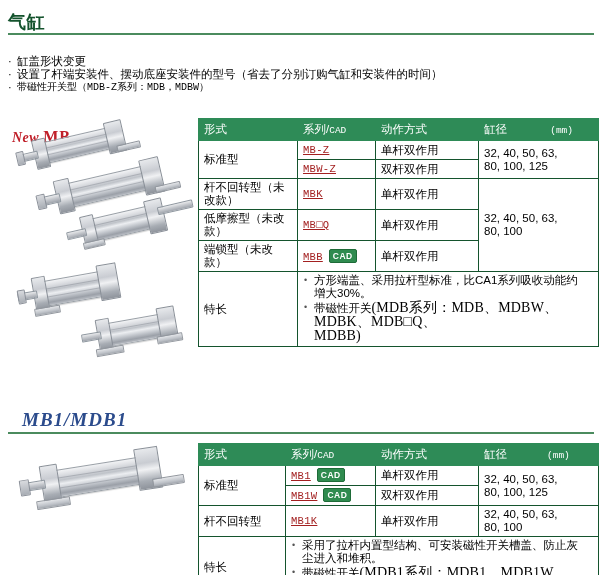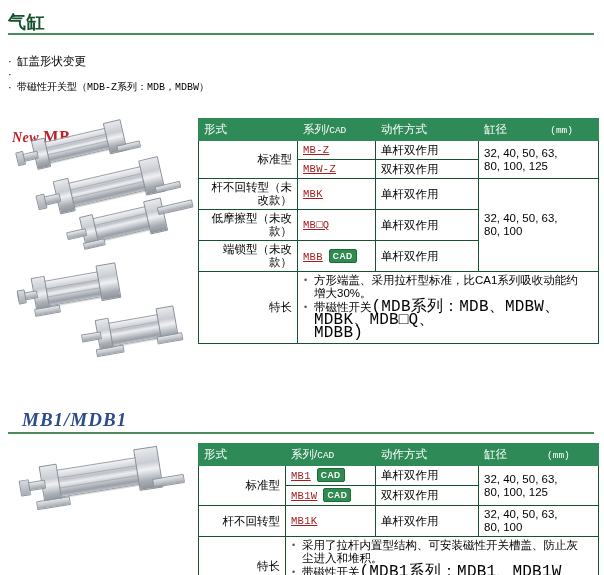--- a/index.html
+++ b/index.html
@@ -158,21 +158,21 @@
   }
   table.spec th .unit {
     font-size: 9.5px;
     font-family: "Liberation Mono", "DejaVu Sans Mono", monospace;
     margin-left: 40px;
   }
   table.spec th .cadtxt {
     font-size: 9.5px;
     font-family: "Liberation Mono", "DejaVu Sans Mono", monospace;
   }
-  td.type-cell { color: #000; text-align: right; }
+  td.type-cell { color: #000; }
   td.series-cell { white-space: nowrap; }
   td.bore-cell { font-size: 11px; line-height: 12px; }
 
   a.series-link {
     color: #a32020;
     text-decoration: underline;
     font-family: "Liberation Mono", "DejaVu Sans Mono", monospace;
     font-size: 10.5px;
     letter-spacing: 0.3px;
     cursor: pointer;
@@ -202,22 +202,22 @@
   }
   .feat-list li:before {
     content: "\2022";
     position: absolute;
     left: 1px;
     top: 0;
     font-size: 9px;
     color: #555;
   }
   .feat-list .mono {
-    font-family: Liberation Mono, monospace;
-    font-size: 16px;
+    font-family: Liberation Serif, serif;
+    font-size: 14px;
     letter-spacing: 0.2px;
   }
   .small-mono {
     font-family: "Liberation Mono", "DejaVu Sans Mono", monospace;
     font-size: 10px;
   }
   .nobr { white-space: nowrap; }
 </style>
 </head>
 <body>
@@ -227,20 +227,21 @@
 </div>
 <div class="title-rule" style="left:8px; top:33px; width:586px;"></div>
 
 <div class="bullet-list">
   <div class="bullet-row">
     <span class="bullet-dot">·</span>
     <span class="bullet-text">缸盖形状变更</span>
   </div>
   <div class="bullet-row">
     <span class="bullet-dot">·</span>
+    <span class="bullet-text">设置了杆端安装件、摆动底座安装件的型号（省去了分别订购气缸和安装件的时间）</span>
   </div>
   <div class="bullet-row">
     <span class="bullet-dot">·</span>
     <span class="bullet-text small-mono">带磁性开关型（MDB-Z系列：MDB，MDBW）</span>
   </div>
 </div>
 
 <div class="newmb-label">
   <span>New</span>
   <span class="mb">MB</span>

